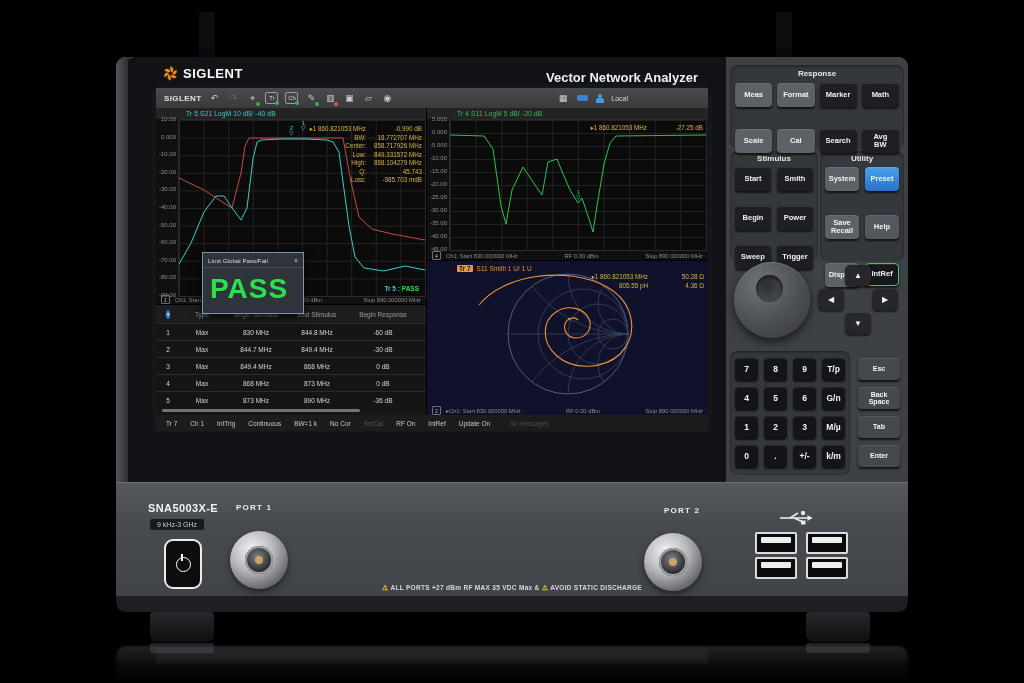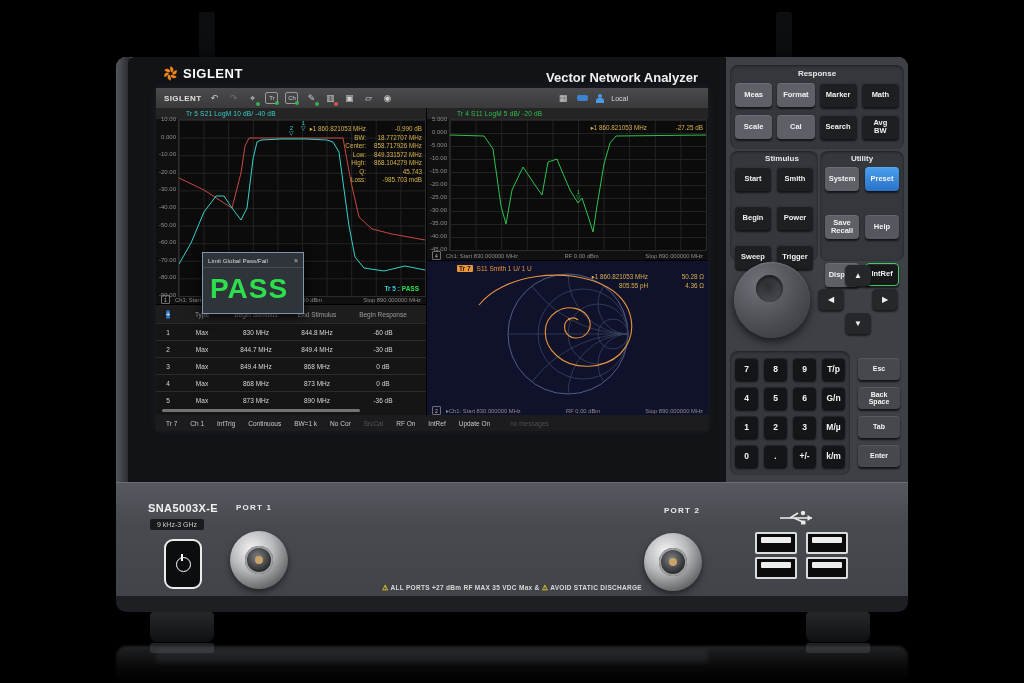--- a/index.html
+++ b/index.html
@@ -435,33 +435,33 @@
       </div>
     </div>
 
     <div class="controls" data-name="hardware-control-panel">
       <div class="recess" style="left:4px;top:8px;width:174px;height:84px;" data-name="response-group-panel"></div>
       <div class="recess" style="left:4px;top:94px;width:88px;height:110px;" data-name="stimulus-group-panel"></div>
       <div class="recess" style="left:94px;top:94px;width:84px;height:110px;" data-name="utility-group-panel"></div>
       <div class="recess" style="left:4px;top:294px;width:120px;height:124px;" data-name="keypad-panel"></div>
 
       <div class="grp-label" style="left:4px;top:12px;width:174px;" data-name="response-group-label">Response</div>
-      <div class="hwgrid resp-grid" style="left:9px;top:26px;width:164px;grid-template-columns:repeat(4,1fr);gap:8px 5px;" data-name="response-buttons">
+      <div class="hwgrid resp-grid" style="left:9px;top:26px;width:164px;grid-template-columns:repeat(4,1fr);gap:22px 5px;" data-name="response-buttons">
           <span class="hwbtn" data-name="hw-button">Meas</span>
           <span class="hwbtn" data-name="hw-button">Format</span>
           <span class="hwbtn" data-name="hw-button">Marker</span>
           <span class="hwbtn" data-name="hw-button">Math</span>
           <span class="hwbtn" data-name="hw-button">Scale</span>
           <span class="hwbtn" data-name="hw-button">Cal</span>
           <span class="hwbtn" data-name="hw-button">Search</span>
           <span class="hwbtn" data-name="hw-button">Avg
 BW</span>
         </div>
 
-      <div class="grp-label" style="left:12px;top:97px;width:88px;" data-name="stimulus-group-label">Stimulus</div>
+      <div class="grp-label" style="left:4px;top:97px;width:88px;" data-name="stimulus-group-label">Stimulus</div>
       <div class="hwgrid stim-grid" style="left:9px;top:110px;width:78px;grid-template-columns:1fr 1fr;gap:15px 6px;" data-name="stimulus-buttons">
           <span class="hwbtn" data-name="hw-button">Start</span>
           <span class="hwbtn" data-name="hw-button">Smith</span>
           <span class="hwbtn" data-name="hw-button">Begin</span>
           <span class="hwbtn" data-name="hw-button">Power</span>
           <span class="hwbtn" data-name="hw-button">Sweep</span>
           <span class="hwbtn" data-name="hw-button">Trigger</span>
         </div>
 
       <div class="grp-label" style="left:94px;top:97px;width:84px;" data-name="utility-group-label">Utility</div>

